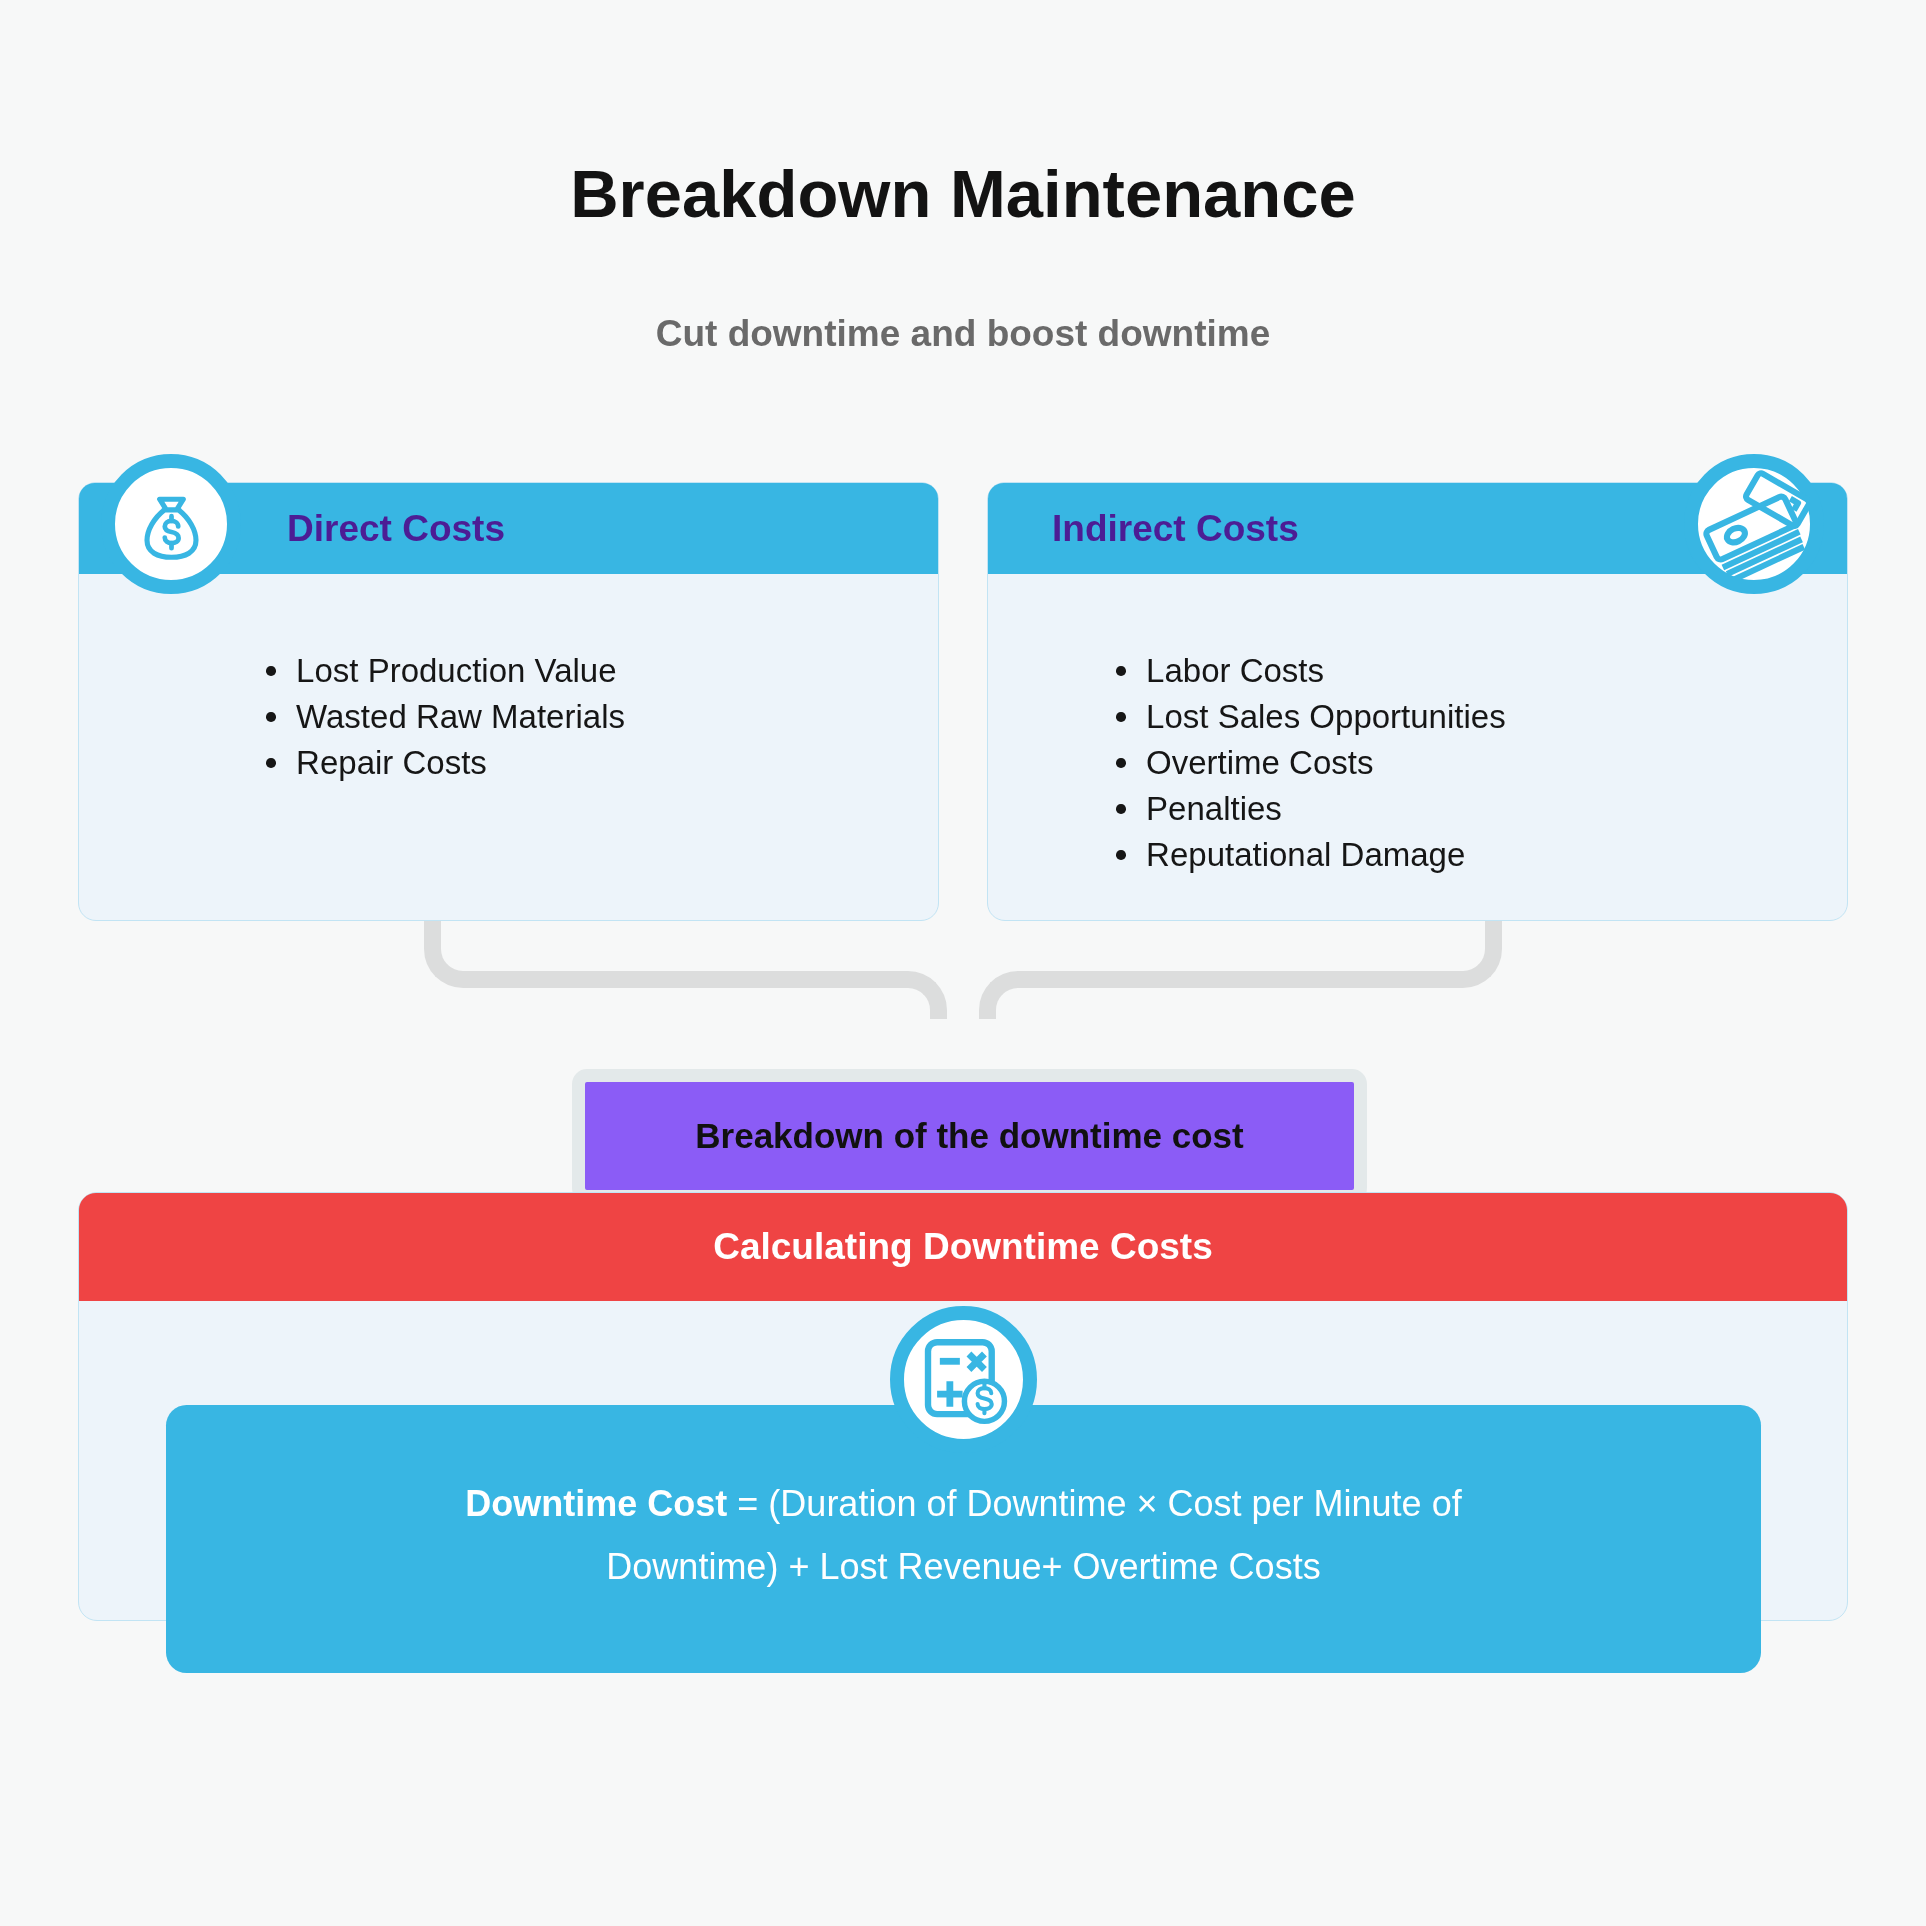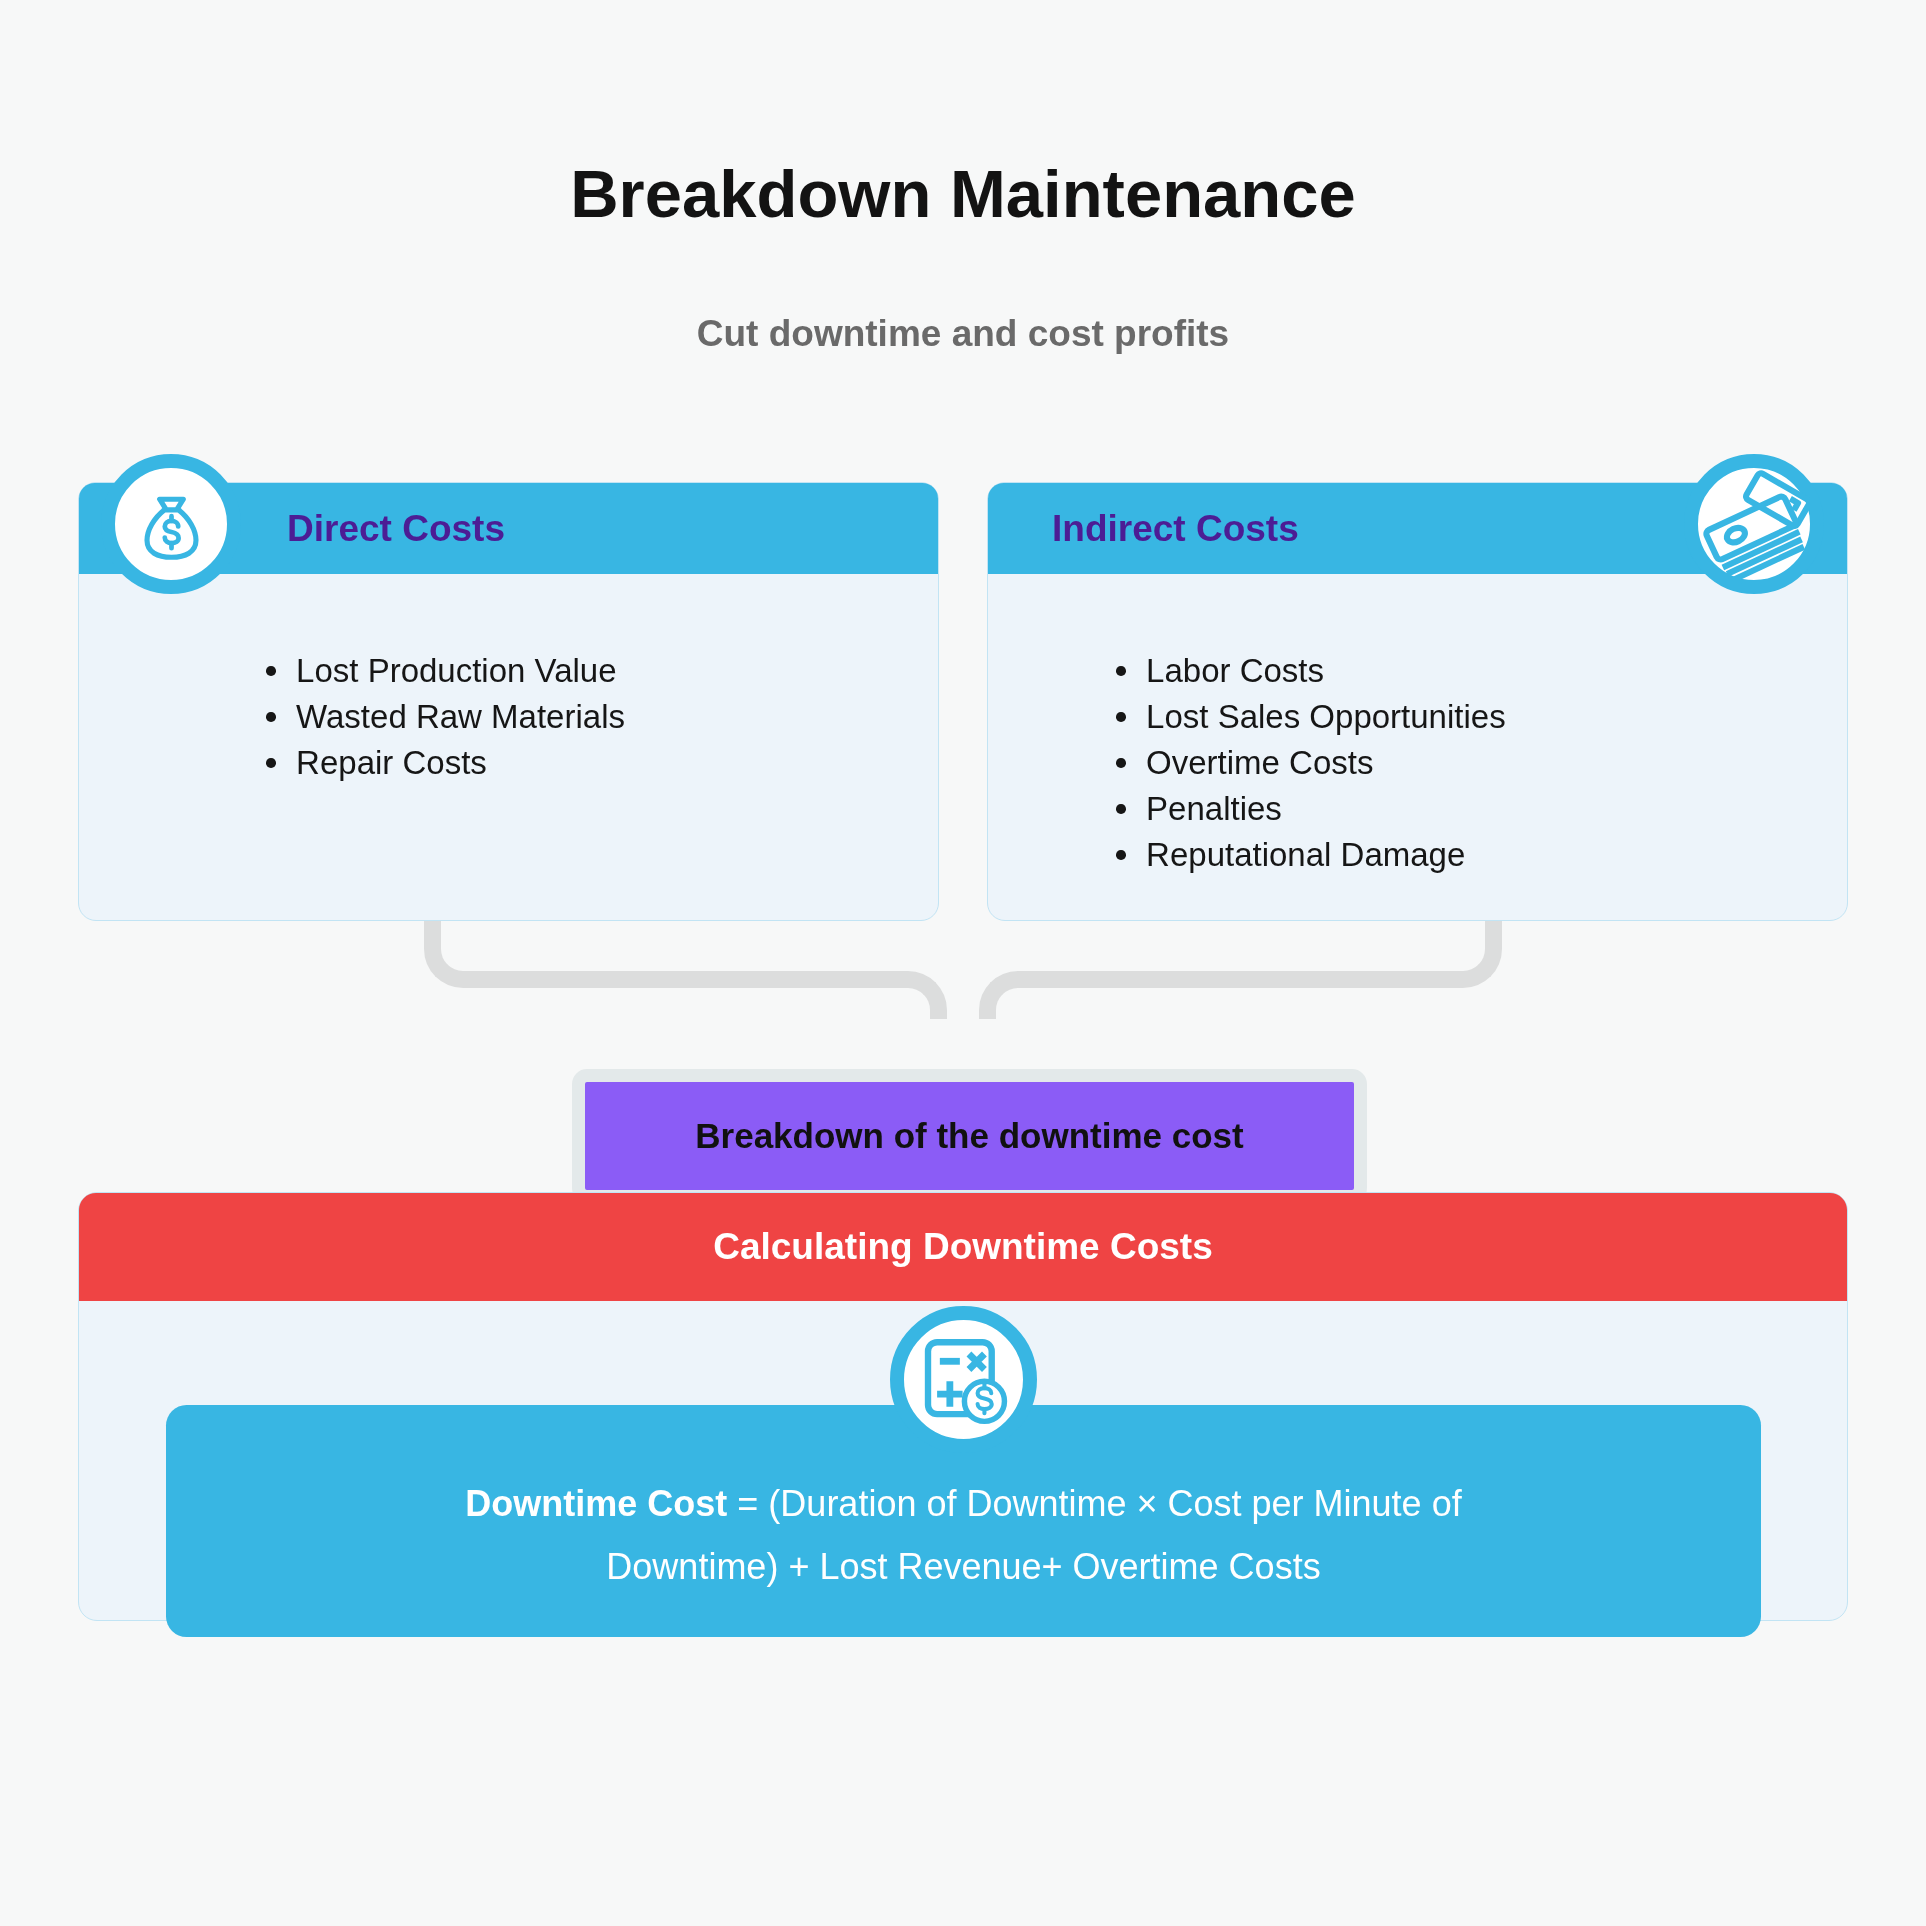--- a/index.html
+++ b/index.html
@@ -66,36 +66,36 @@
     border-radius:19px;z-index:2;}
   .section-header{position:absolute;left:0;top:0;width:100%;height:108px;
     background:#ef4444;border-radius:17px 17px 0 0;
     display:flex;align-items:center;justify-content:center;}
   .section-header .label{font-size:37px;font-weight:700;color:#ffffff;}
 
   .calc-circle{position:absolute;left:811px;top:113px;width:119px;height:119px;
     background:#ffffff;border:14.4px solid #38b6e3;border-radius:50%;z-index:6;
     display:flex;align-items:center;justify-content:center;}
 
-  .formula-box{position:absolute;left:87px;top:212px;width:1595px;height:232px;
+  .formula-box{position:absolute;left:87px;top:212px;width:1595px;height:268px;
     background:#38b6e3;border-radius:20.5px;z-index:4;box-sizing:border-box;
     padding-top:67px;}
   .formula-line{width:100%;text-align:center;font-size:36px;line-height:63px;
     color:#ffffff;font-weight:400;}
   .formula-line b{font-weight:700;}
 
   svg{display:block;}
 </style>
 </head>
 <body>
 
 <div class="stage">
 
   <div class="main-title">Breakdown Maintenance</div>
-  <div class="sub-title">Cut downtime and cost profits</div>
+  <div class="sub-title">Cut downtime and boost downtime</div>
 
   <div class="conn conn-l1"></div>
   <div class="conn conn-l2"></div>
   <div class="conn conn-r1"></div>
   <div class="conn conn-r2"></div>
   <div class="conn conn-mid"></div>
 
   <div class="card card-left">
     <div class="card-header">
       <span class="label pad-l">Direct Costs</span>

